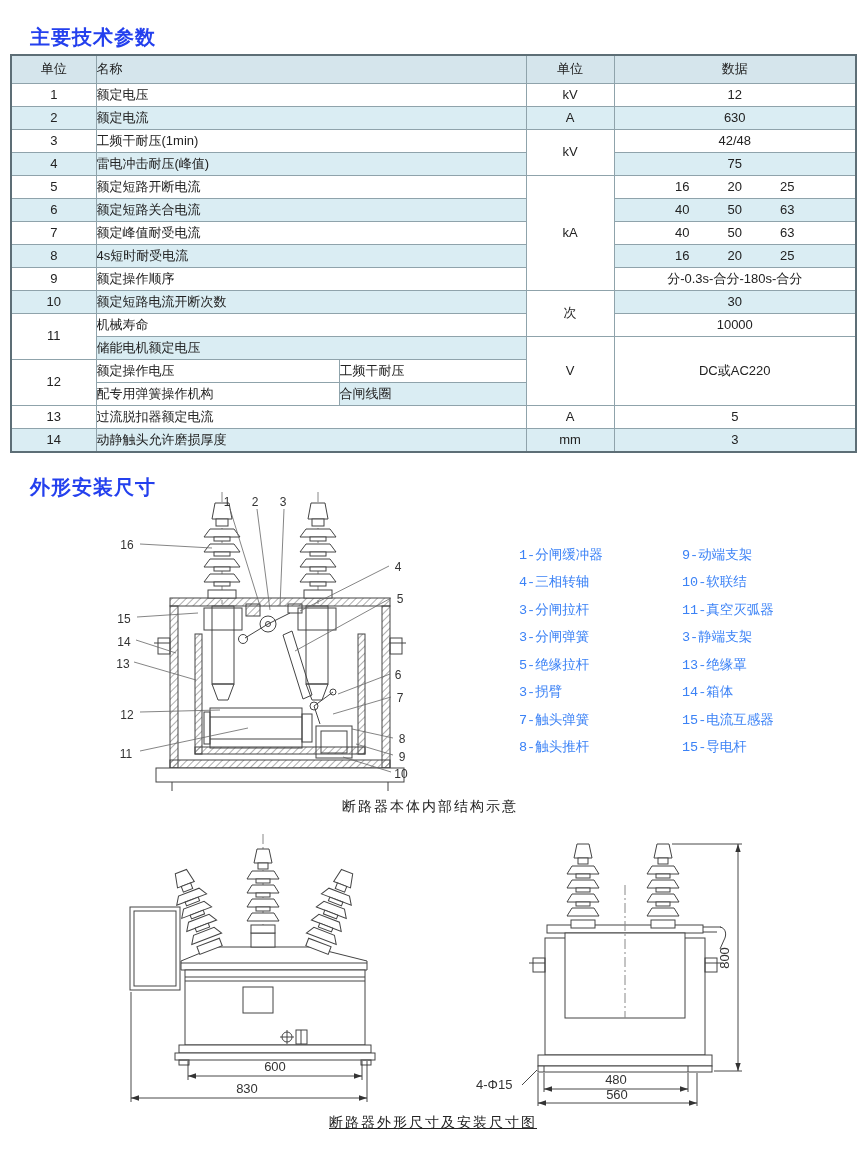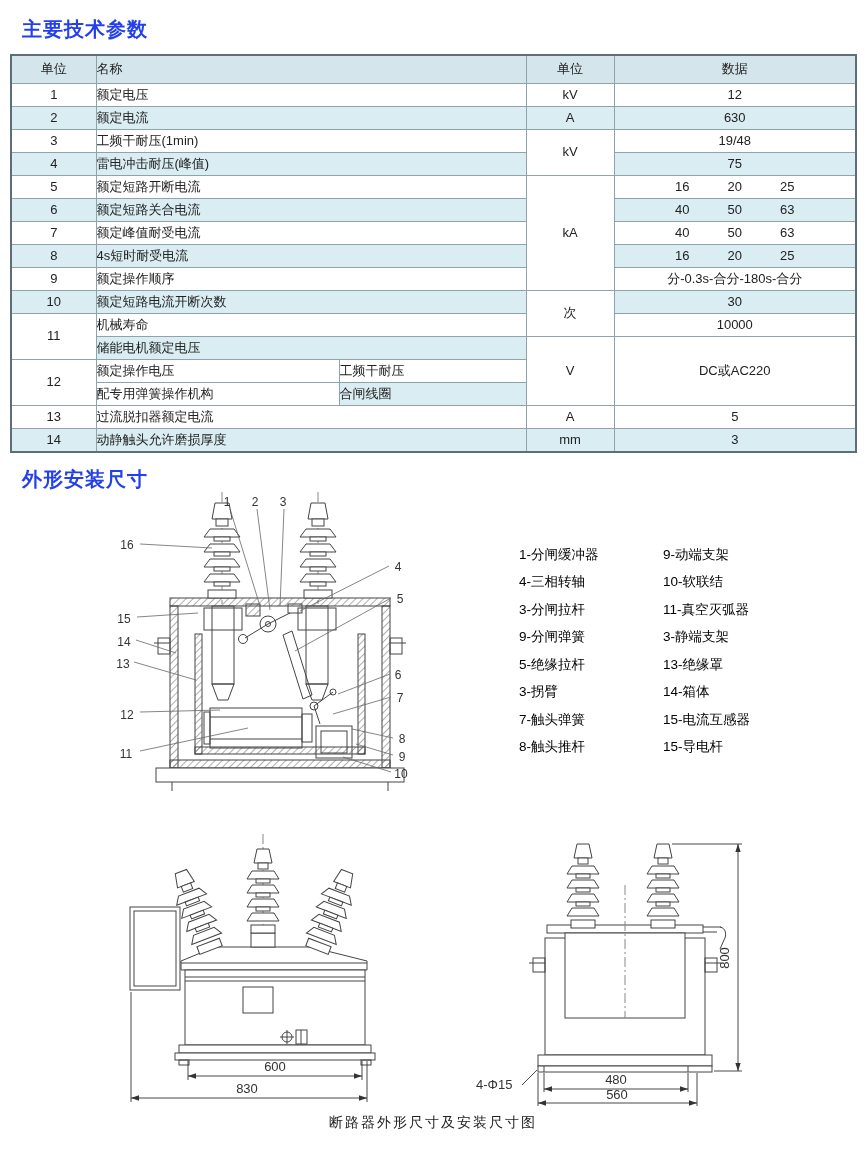--- a/index.html
+++ b/index.html
@@ -1,21 +1,21 @@
 <!DOCTYPE html>
 <html><head>
 <meta charset="utf-8">
 <style>
   html,body{margin:0;padding:0;background:#ffffff;}
   .page{
     position:relative;width:867px;height:1155px;background:#ffffff;overflow:hidden;
     font-family:"Liberation Sans","DejaVu Sans",sans-serif;color:#222;
   }
   .sec-title{
-    position:absolute;margin:8px;font-size:20px;font-weight:700;color:#2440ee;letter-spacing:1px;
+    position:absolute;margin:16px;font-size:20px;font-weight:700;color:#2440ee;letter-spacing:1px;
   }
   #title-params{left:14px;top:8px;}
   #title-outline{left:14px;top:458px;}
 
   
   table.params{
     position:absolute;left:10px;top:54px;width:845px;
     border-collapse:collapse;table-layout:fixed;
     font-size:13px;border:2px solid #5d6e76;
   }
@@ -34,26 +34,26 @@
 
   
   svg{position:absolute;}
   #fig-internal{left:100px;top:486px;}
   #fig-front{left:95px;top:830px;}
   #fig-side{left:470px;top:830px;}
   .caption{
     position:absolute;font-size:14px;color:#222;text-align:center;letter-spacing:2px;
   }
   #caption-internal{left:255px;top:798px;width:350px;}
-  #caption-outline{left:258px;top:1114px;width:350px;}
+  #caption-outline{left:258px;top:1114px;width:350px;text-decoration:underline;}
   .legend{
-    position:absolute;left:519px;top:541px;display:flex;gap:26px;font-size:13.5px;color:#000000;
+    position:absolute;left:519px;top:541px;display:flex;gap:26px;font-size:13.5px;color:#3b82f6;font-family:Liberation Mono, monospace;
   }
   .legend .col{display:grid;grid-auto-rows:27.5px;align-items:center;}
-  .legend .col.c2{min-width:140px;}
+  .legend .col.c2{min-width:140px;margin-left:19px;}
   .legend .col.c1{min-width:118px;}
   text{font-family:"Liberation Sans","DejaVu Sans",sans-serif;font-size:12px;fill:#333;}
   .dimtext{font-size:13px;}
 </style>
 </head>
 <body>
 
 <div class="page">
 
   <h1 class="sec-title" id="title-params">主要技术参数</h1>
@@ -82,21 +82,21 @@
     <tr class="alt">
       <td class="cc">2</td>
       <td class="cl" colspan="2">额定电流</td>
       <td class="cc">A</td>
       <td class="cc">630</td>
     </tr>
     <tr>
       <td class="cc">3</td>
       <td class="cl" colspan="2">工频干耐压(1min)</td>
       <td class="cc wt" rowspan="2">kV</td>
-      <td class="cc">19/48</td>
+      <td class="cc">42/48</td>
     </tr>
     <tr class="alt">
       <td class="cc">4</td>
       <td class="cl" colspan="2">雷电冲击耐压(峰值)</td>
       <td class="cc">75</td>
     </tr>
     <tr>
       <td class="cc">5</td>
       <td class="cl" colspan="2">额定短路开断电流</td>
       <td class="cc wt" rowspan="5">kA</td>
@@ -299,38 +299,39 @@
       <text x="24" y="137" text-anchor="middle">15</text>
       <text x="27" y="63" text-anchor="middle">16</text>
     </g>
   </svg>
 
   <div class="legend">
     <div class="col c1">
       <span>1-分闸缓冲器</span>
       <span>4-三相转轴</span>
       <span>3-分闸拉杆</span>
-      <span>9-分闸弹簧</span>
+      <span>3-分闸弹簧</span>
       <span>5-绝缘拉杆</span>
       <span>3-拐臂</span>
       <span>7-触头弹簧</span>
       <span>8-触头推杆</span>
     </div>
     <div class="col c2">
       <span>9-动端支架</span>
       <span>10-软联结</span>
       <span>11-真空灭弧器</span>
       <span>3-静端支架</span>
       <span>13-绝缘罩</span>
       <span>14-箱体</span>
       <span>15-电流互感器</span>
       <span>15-导电杆</span>
     </div>
   </div>
 
+  <div class="caption" id="caption-internal">断路器本体内部结构示意</div>
 
   <svg id="fig-front" width="300" height="282" viewBox="0 0 300 282">
     <defs>
       <marker id="ar-f" markerWidth="10" markerHeight="8" refX="9" refY="3" orient="auto-start-reverse">
         <path d="M0,0L9,3L0,6z" fill="#333"></path>
       </marker>
       <g id="bush-f" stroke="#444" fill="#fff" stroke-width="1">
         <polygon points="-6,0 6,0 9,14 -9,14"></polygon>
           <rect x="-5" y="14" width="10" height="6"></rect>
         <polygon points="-16,30 16,30 11,22 -11,22"></polygon>

